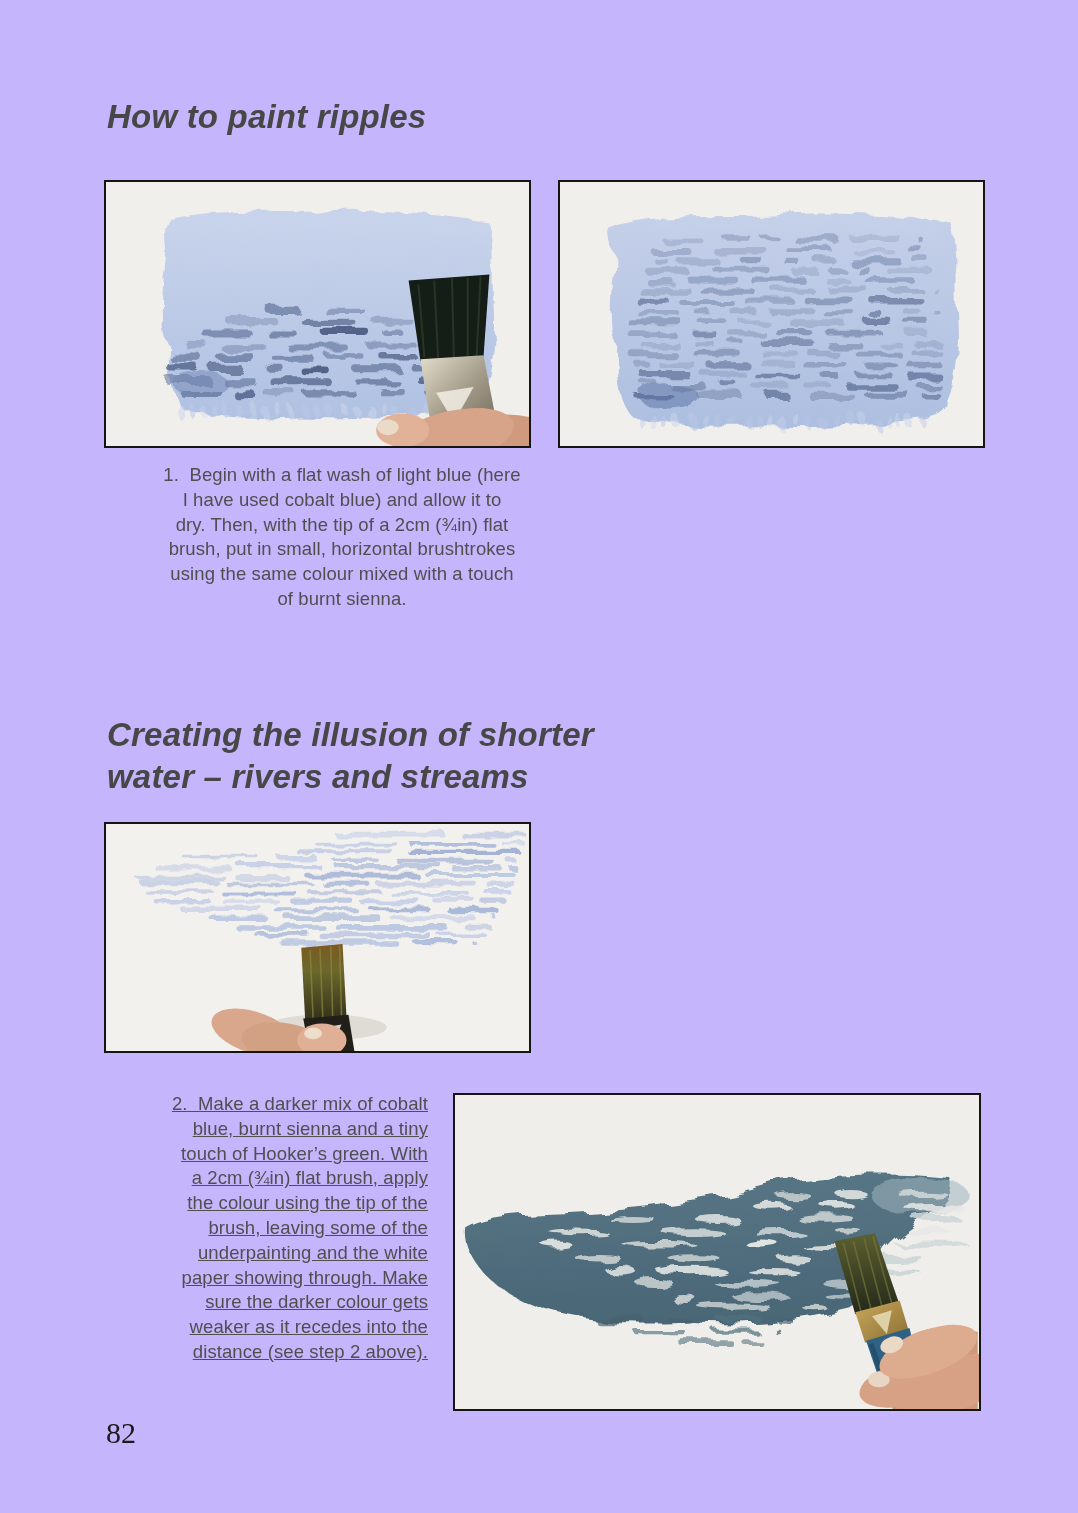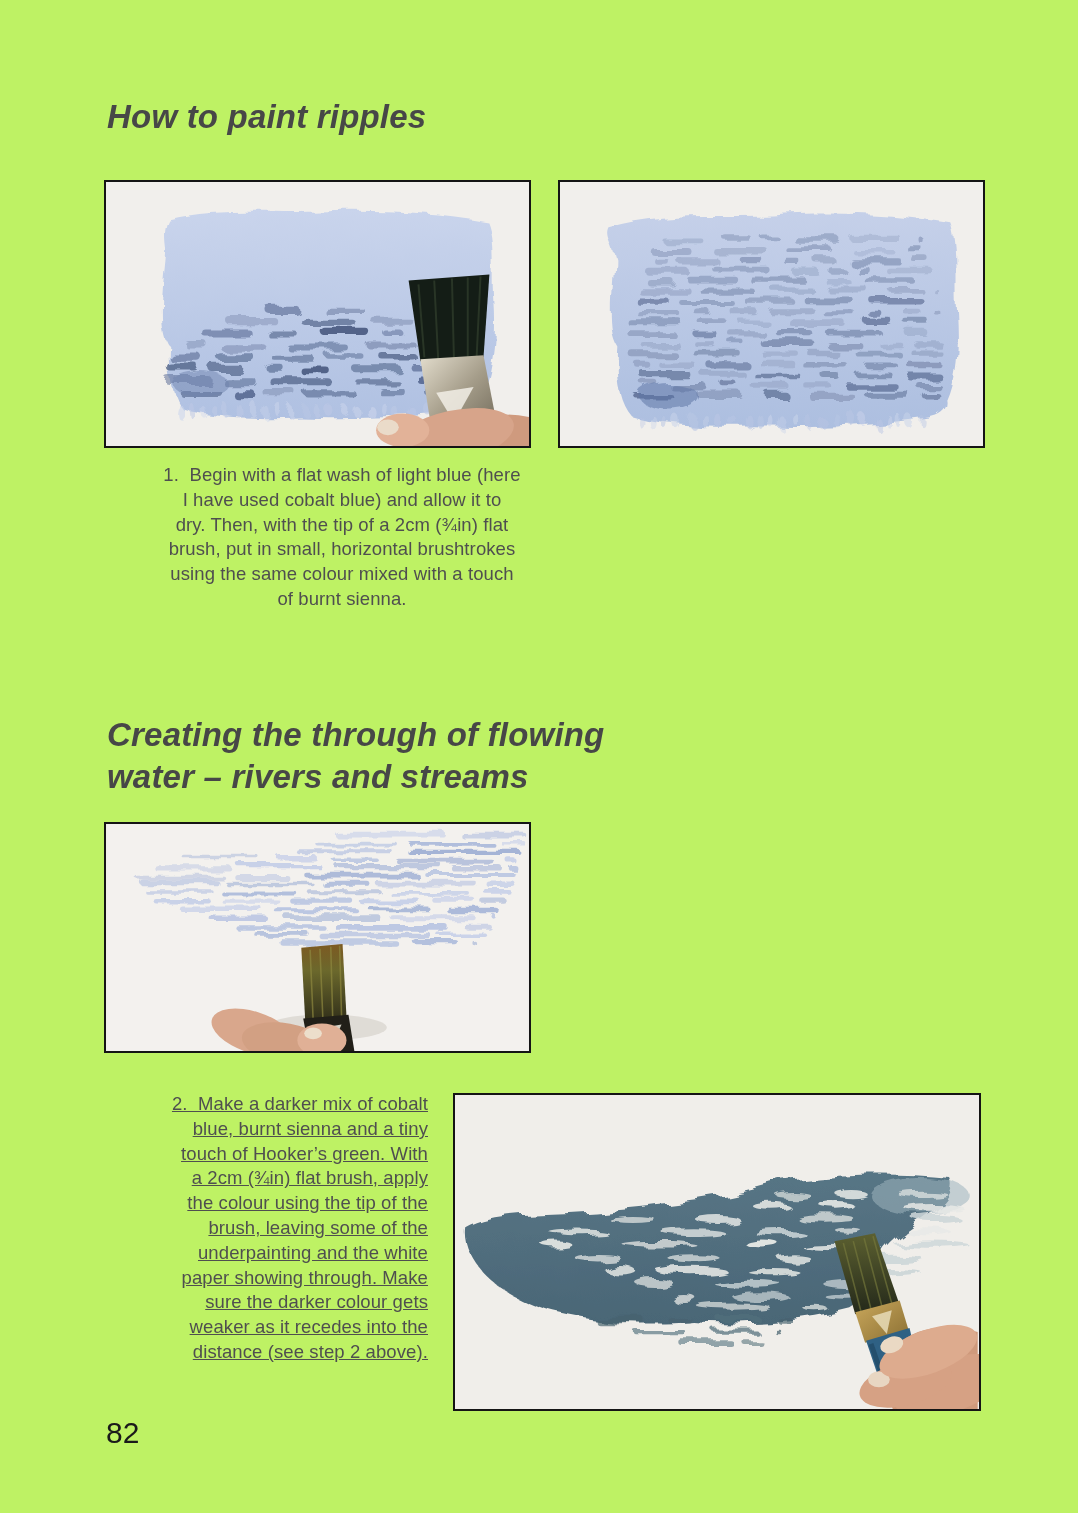--- a/index.html
+++ b/index.html
@@ -1,17 +1,17 @@
 <!DOCTYPE html>
 <html><head>
 <meta charset="utf-8">
 <style>
   html,body{margin:0;padding:0;background:#ffffff;}
   .page{
-    position:relative;width:1078px;height:1513px;background:#bef264;
+    position:relative;width:1078px;height:1513px;background:#c4b5fd;
     font-family:"Liberation Sans",sans-serif;overflow:hidden;
   }
   .heading{
     position:absolute;margin:0;font-weight:bold;font-style:italic;
     color:#474747;font-size:33px;line-height:42px;letter-spacing:.2px;
     white-space:pre-line;
   }
   #title1{left:107px;top:96px;}
   #title2{left:107px;top:714px;}
   .caption{
@@ -26,21 +26,21 @@
     position:absolute;border:2px solid #151515;box-sizing:border-box;
     background:#f1efec;
   }
   #fig1{left:104px;top:180px;width:427px;height:268px;}
   #fig2{left:558px;top:180px;width:427px;height:268px;}
   #fig3{left:104px;top:822px;width:427px;height:231px;}
   #fig4{left:453px;top:1093px;width:528px;height:318px;}
   .figure svg{display:block;width:100%;height:100%;}
   .pagenum{
     position:absolute;left:106px;top:1416px;
-    font-family:Liberation Sans, sans-serif;font-size:30px;color:#1a1a1a;
+    font-family:Liberation Serif, serif;font-size:30px;color:#1a1a1a;
   }
 </style>
 </head>
 <body>
 
 <div class="page">
 
   <h1 class="heading" id="title1">How to paint ripples</h1>
 
   <div class="figure" id="fig1" aria-label="Light cobalt blue flat wash with short horizontal darker ripple strokes, flat brush and fingertip at right">
@@ -292,21 +292,21 @@
     </svg>
   </div>
 
   <div class="caption" id="cap1">1.&nbsp; Begin with a flat wash of light blue (here
 I have used cobalt blue) and allow it to
 dry. Then, with the tip of a 2cm (¾in) flat
 brush, put in small, horizontal brushtrokes
 using the same colour mixed with a touch
 of burnt sienna.</div>
 
-  <h2 class="heading" id="title2">Creating the through of flowing
+  <h2 class="heading" id="title2">Creating the illusion of shorter
 water – rivers and streams</h2>
 
   <div class="figure" id="fig3" aria-label="Streaky pale cobalt blue undercolour with white patches, vertical flat brush held below">
     <svg viewBox="0 0 427 231">
       <defs>
         <linearGradient id="w3b" x1="0" y1="0" x2="0" y2="1">
           <stop offset="0" stop-color="#7d5a22"></stop>
             <stop offset=".35" stop-color="#6b682c"></stop>
             <stop offset="1" stop-color="#32301a"></stop>
         </linearGradient>

